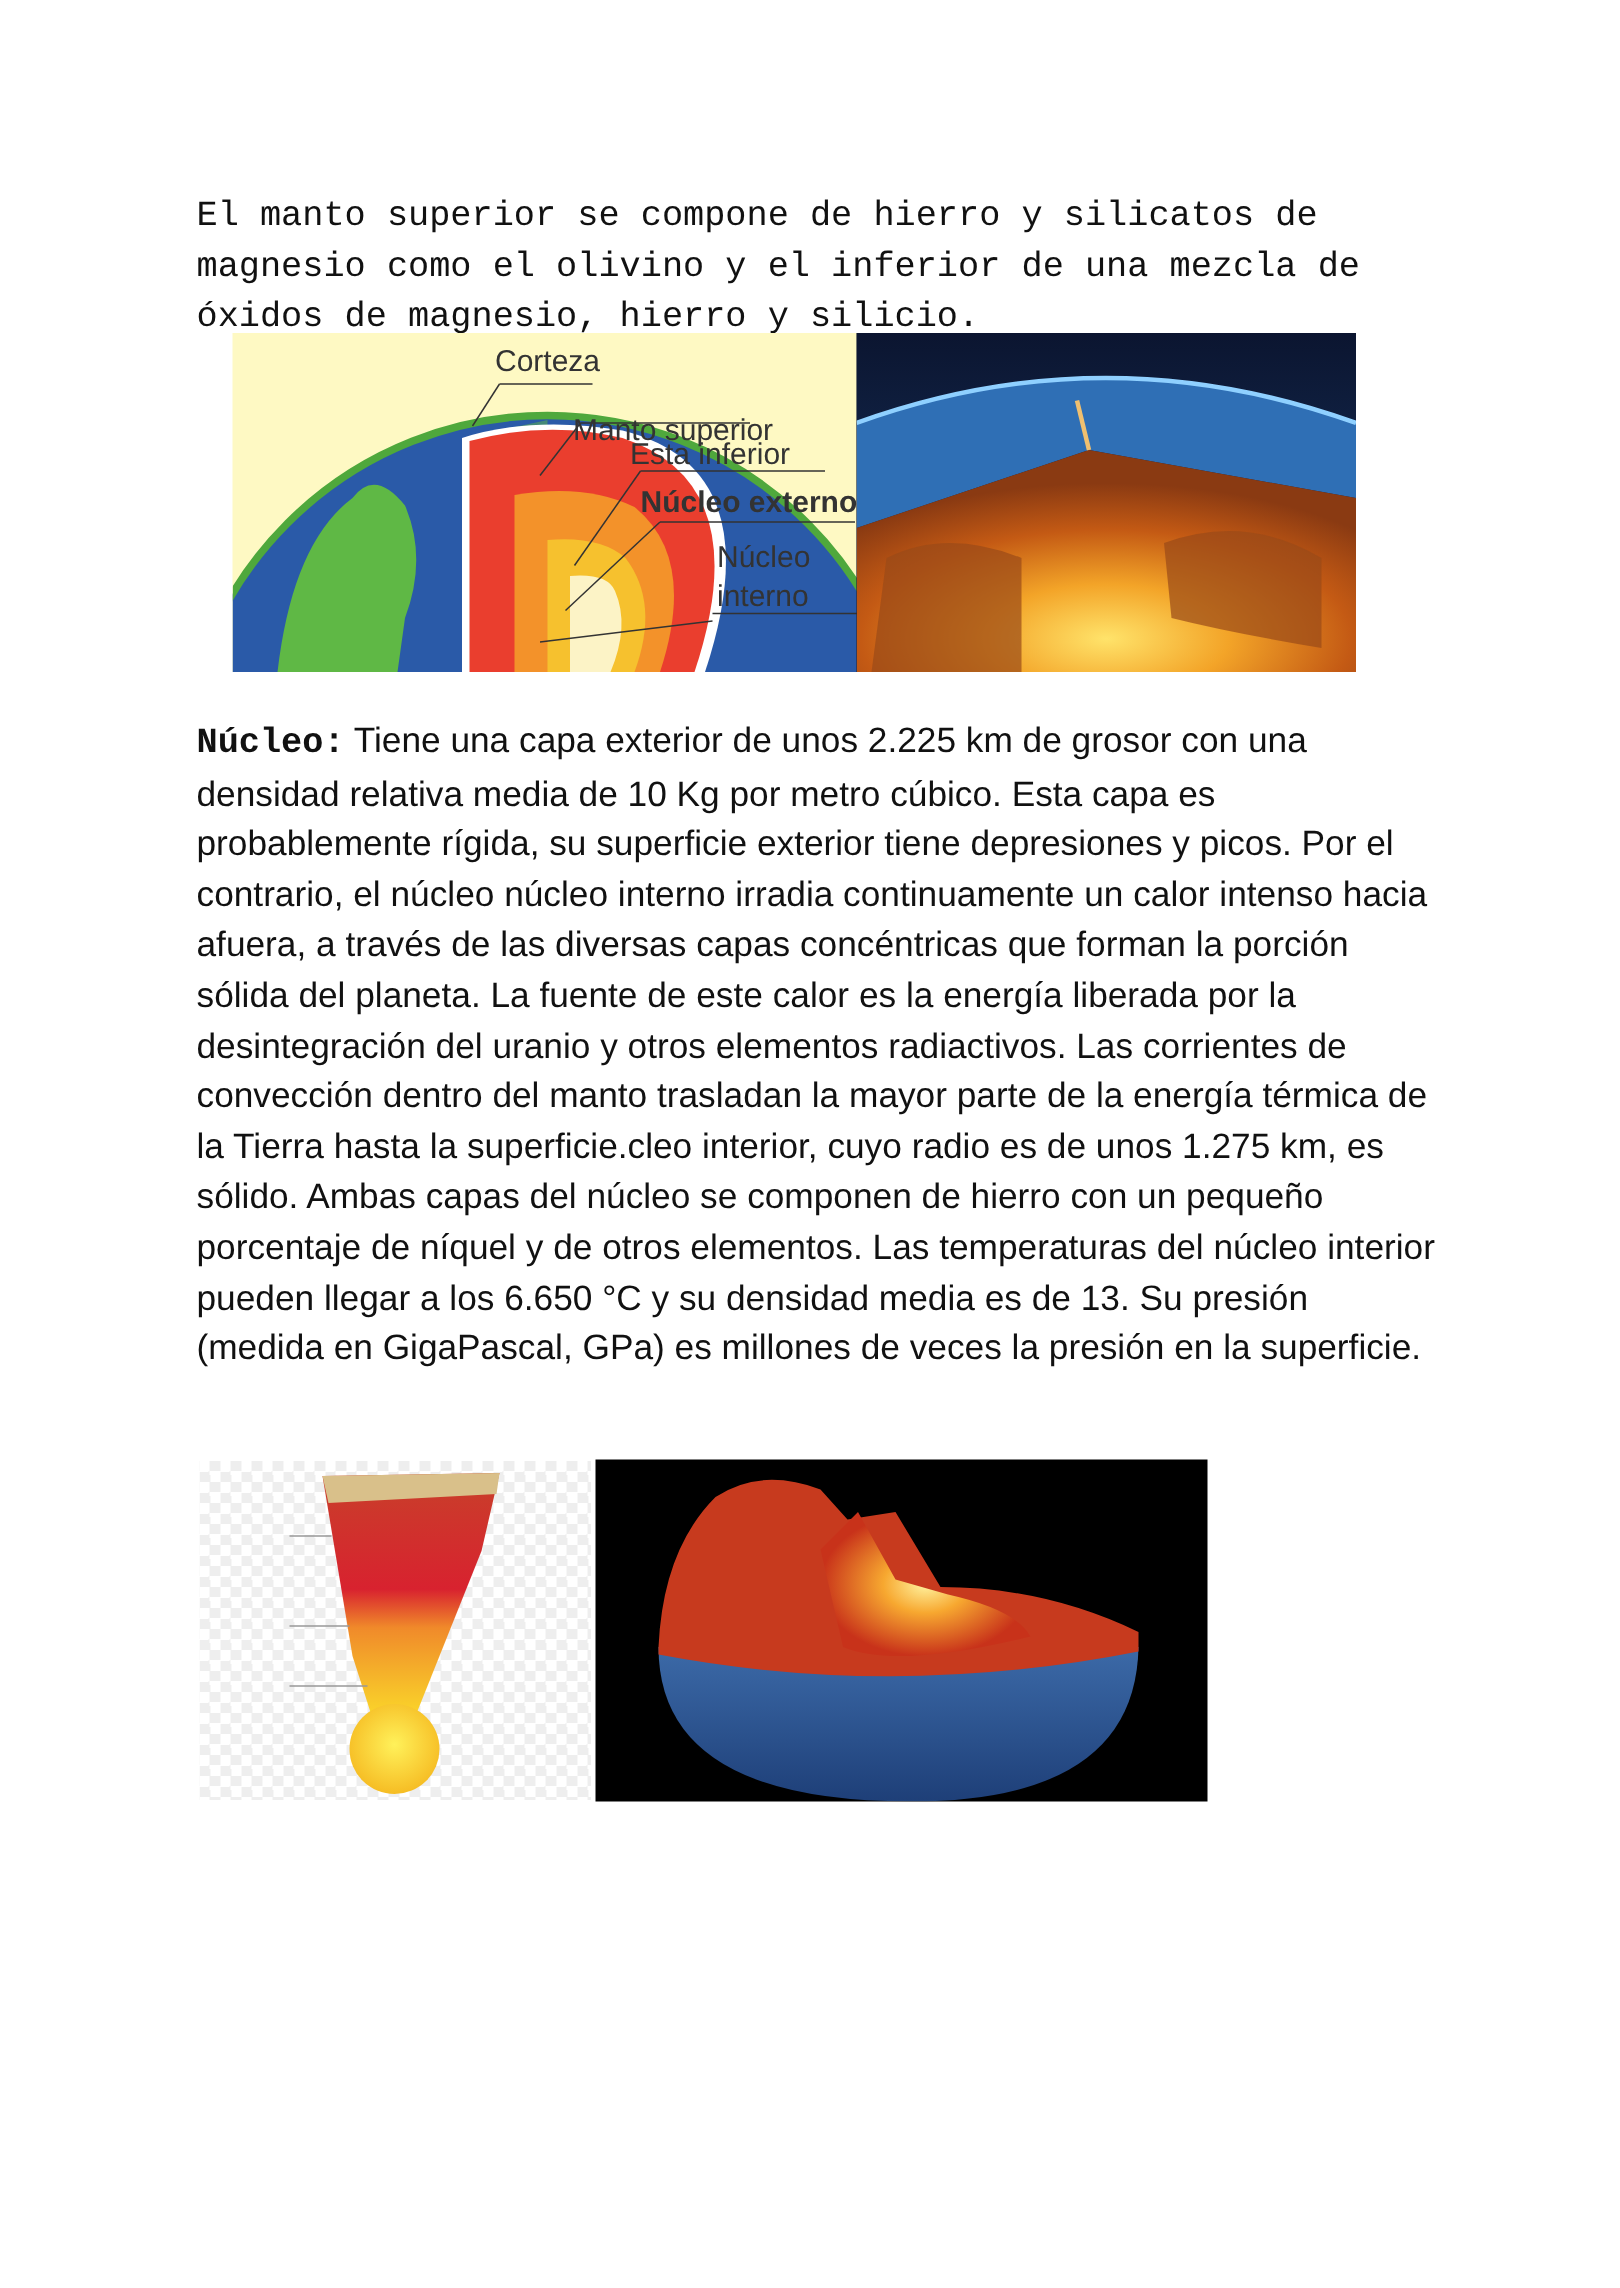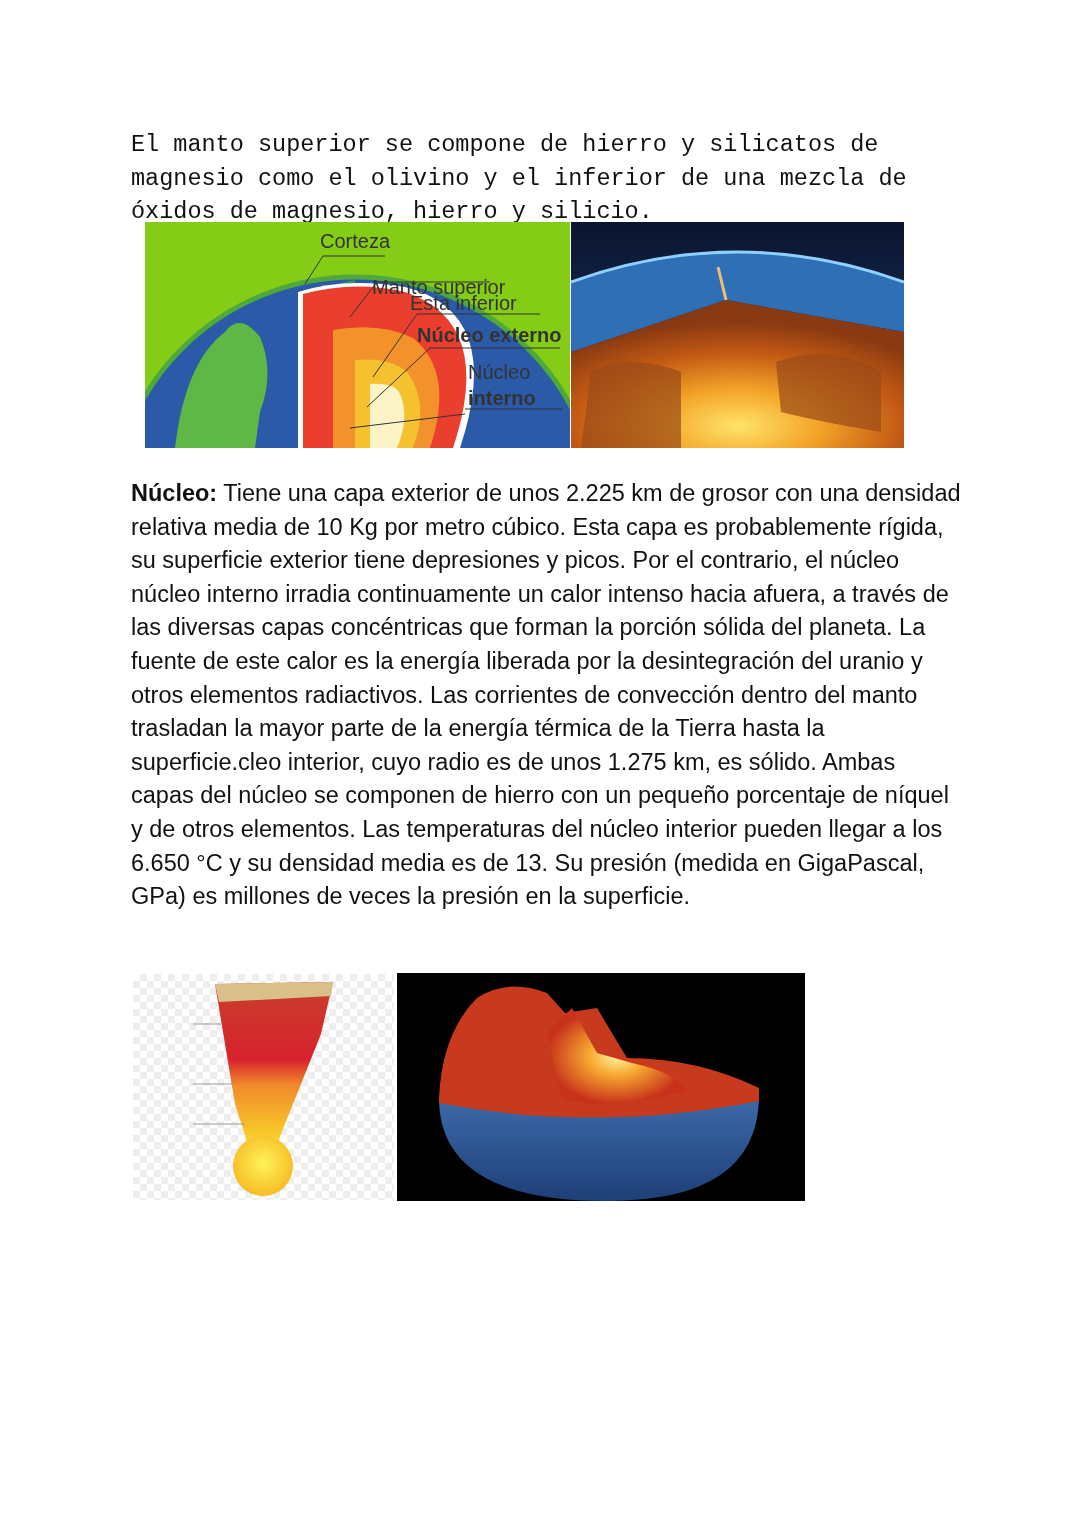--- a/index.html
+++ b/index.html
@@ -3,28 +3,28 @@
 <meta charset="utf-8">
 <style>
   html, body { margin:0; padding:0; background:#ffffff; }
   body { width:1080px; height:1525px; position:relative; overflow:hidden;
          font-family:"Liberation Sans", sans-serif; color:#111; }
   .para { position:absolute; left:131px; width:830px; font-size:23.5px; line-height:33.6px; margin:0; }
   .p1 { top:128px;font-family:Liberation Mono, monospace; }
   .p2 { top:477px; }
   .img { position:absolute; overflow:hidden; }
   .label { position:absolute; font-size:20px; color:#333; font-family:"Liberation Sans", sans-serif; line-height:22px; }
-  b { font-weight:bold; }
+  b { font-weight:bold;font-family:Liberation Mono, monospace; }
 </style>
 </head>
 <body>
 
 <p class="para p1">El manto superior se compone de hierro y silicatos de magnesio como el olivino y el inferior de una mezcla de óxidos de magnesio, hierro y silicio.</p>
 
-<div class="img" style="left:145px;top:222px;width:425px;height:226px;background:#84cc16;">
+<div class="img" style="left:155px;top:222px;width:425px;height:226px;background:#fef9c3;">
   <svg width="425" height="226" viewBox="0 0 425 226">
     <defs>
       <clipPath id="cl1">
           <rect x="0" y="0" width="425" height="226"></rect>
         </clipPath>
     </defs>
     <g clip-path="url(#cl1)">
       <circle cx="210" cy="300" r="245" fill="#2a5aa8"></circle>
       <path d="M30 226 Q40 140 80 110 Q95 90 115 115 Q130 150 115 190 L110 226 Z" fill="#5fb845"></path>
       <path d="M155 70 L210 58 L210 226 L160 226 Z" fill="#5fb845" opacity="0.5"></path>
@@ -44,21 +44,21 @@
     <line x1="222" y1="185" x2="285" y2="126" stroke="#333" stroke-width="1"></line>
     <line x1="285" y1="126" x2="415" y2="126" stroke="#333" stroke-width="1"></line>
     <line x1="205" y1="206" x2="320" y2="192" stroke="#333" stroke-width="1"></line>
     <line x1="320" y1="187" x2="418" y2="187" stroke="#333" stroke-width="1"></line>
   </svg>
   <span class="label" style="left:175px;top:8px;">Corteza</span>
   <span class="label" style="left:227px;top:38px;margin-top:16px;">Manto superior</span>
   <span class="label" style="left:265px;top:70px;">Esta inferior</span>
   <span class="label" style="left:272px;top:102px;font-weight:bold;">Núcleo externo</span>
   <span class="label" style="left:323px;top:139px;">Núcleo</span>
-  <span class="label" style="left:323px;top:165px;font-weight:bold;">interno</span>
+  <span class="label" style="left:323px;top:165px;">interno</span>
 </div>
 
 <div class="img" style="left:571px;top:222px;width:333px;height:226px;background:#0b1530;">
   <svg width="333" height="226" viewBox="0 0 333 226">
     <defs>
       <linearGradient id="sky2" x1="0" y1="0" x2="0" y2="1">
         <stop offset="0" stop-color="#0b1530"></stop>
           <stop offset="1" stop-color="#1b3b6a"></stop>
       </linearGradient>
       <radialGradient id="lava2" cx="0.5" cy="0.85" r="0.7">

